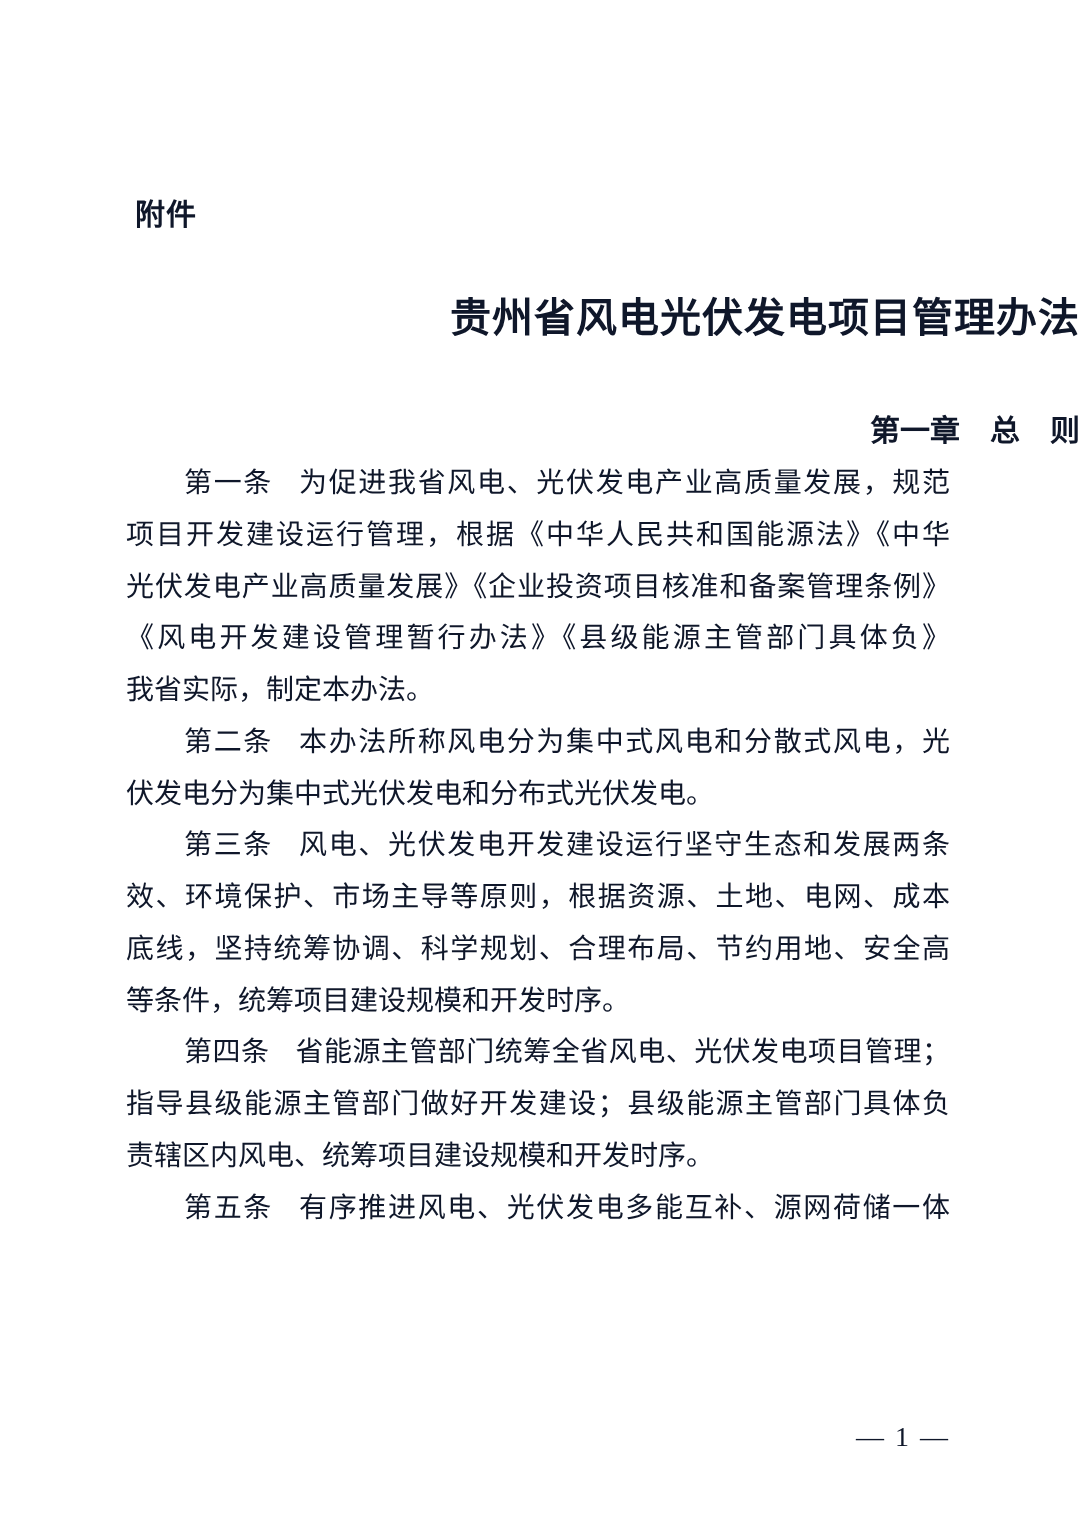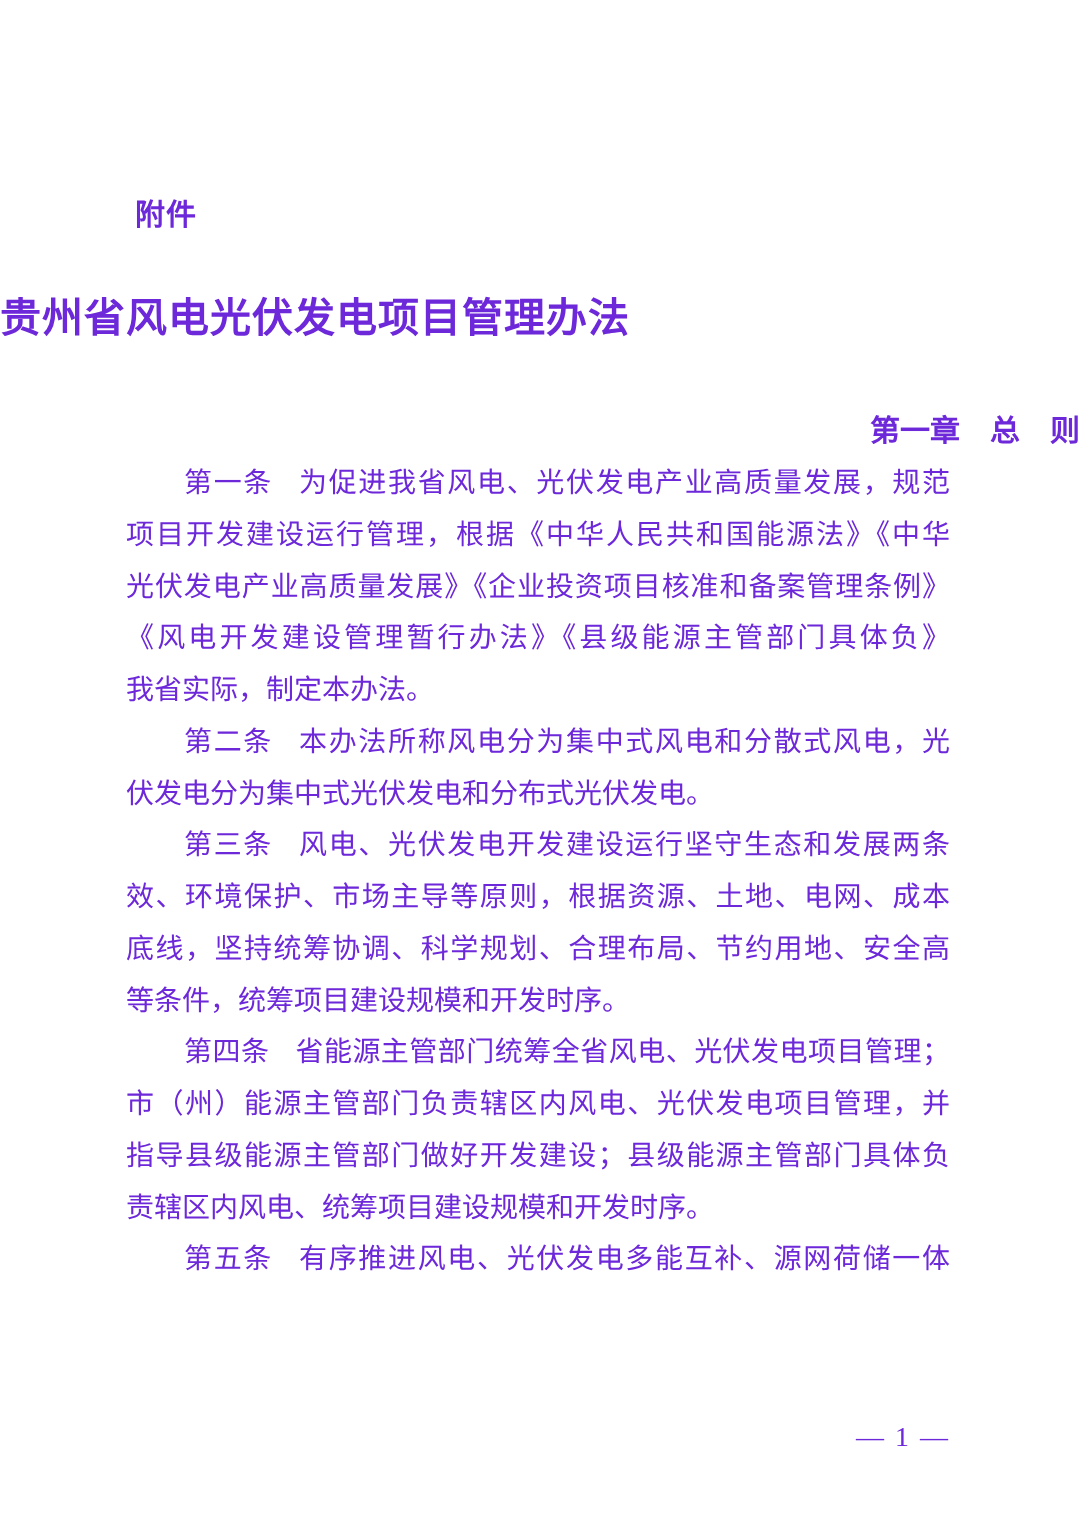--- a/index.html
+++ b/index.html
@@ -5,41 +5,41 @@
   html, body {
     margin: 0;
     padding: 0;
     background: #ffffff;
   }
   .page {
     position: relative;
     width: 1080px;
     height: 1527px;
     background: #ffffff;
-    color: #6d28d9;
+    color: #0f172a;
     font-family: "Liberation Serif", serif;
     overflow: hidden;
   }
   .attachment {
     position: absolute;
     left: 135px;
     top: 196px;
     font-size: 30px;
     font-weight: 700;
     font-family: "Liberation Sans", sans-serif;
     line-height: 38px;
     letter-spacing: 1px;
   }
   .doc-title {
     position: absolute;
     top: 291px;
     left: 0;
     width: 100%;
     margin: 0;
-    text-align: left;
+    text-align: right;
     font-size: 41px;
     font-weight: 700;
     font-family: "Liberation Serif", serif;
     line-height: 54px;
     letter-spacing: 1px;
   }
   .chapter-heading {
     position: absolute;
     top: 411px;
     left: 0;
@@ -120,21 +120,20 @@
 
     <div class="para">
       <p class="line first"><span class="article-label">第三条</span><span>风电、光伏发电开发建设运行坚守生态和发展两条</span></p>
       <p class="line">效、环境保护、市场主导等原则，根据资源、土地、电网、成本</p>
       <p class="line">底线，坚持统筹协调、科学规划、合理布局、节约用地、安全高</p>
       <p class="line last">等条件，统筹项目建设规模和开发时序。</p>
     </div>
 
     <div class="para">
       <p class="line first"><span class="article-label">第四条</span><span>省能源主管部门统筹全省风电、光伏发电项目管理；</span></p>
-      <p class="line">市（州）能源主管部门负责辖区内风电、光伏发电项目管理，并</p>
       <p class="line">指导县级能源主管部门做好开发建设；县级能源主管部门具体负</p>
       <p class="line last">责辖区内风电、统筹项目建设规模和开发时序。</p>
     </div>
 
     <div class="para">
       <p class="line first"><span class="article-label">第五条</span><span>有序推进风电、光伏发电多能互补、源网荷储一体</span></p>
     </div>
 
   </div>
 

